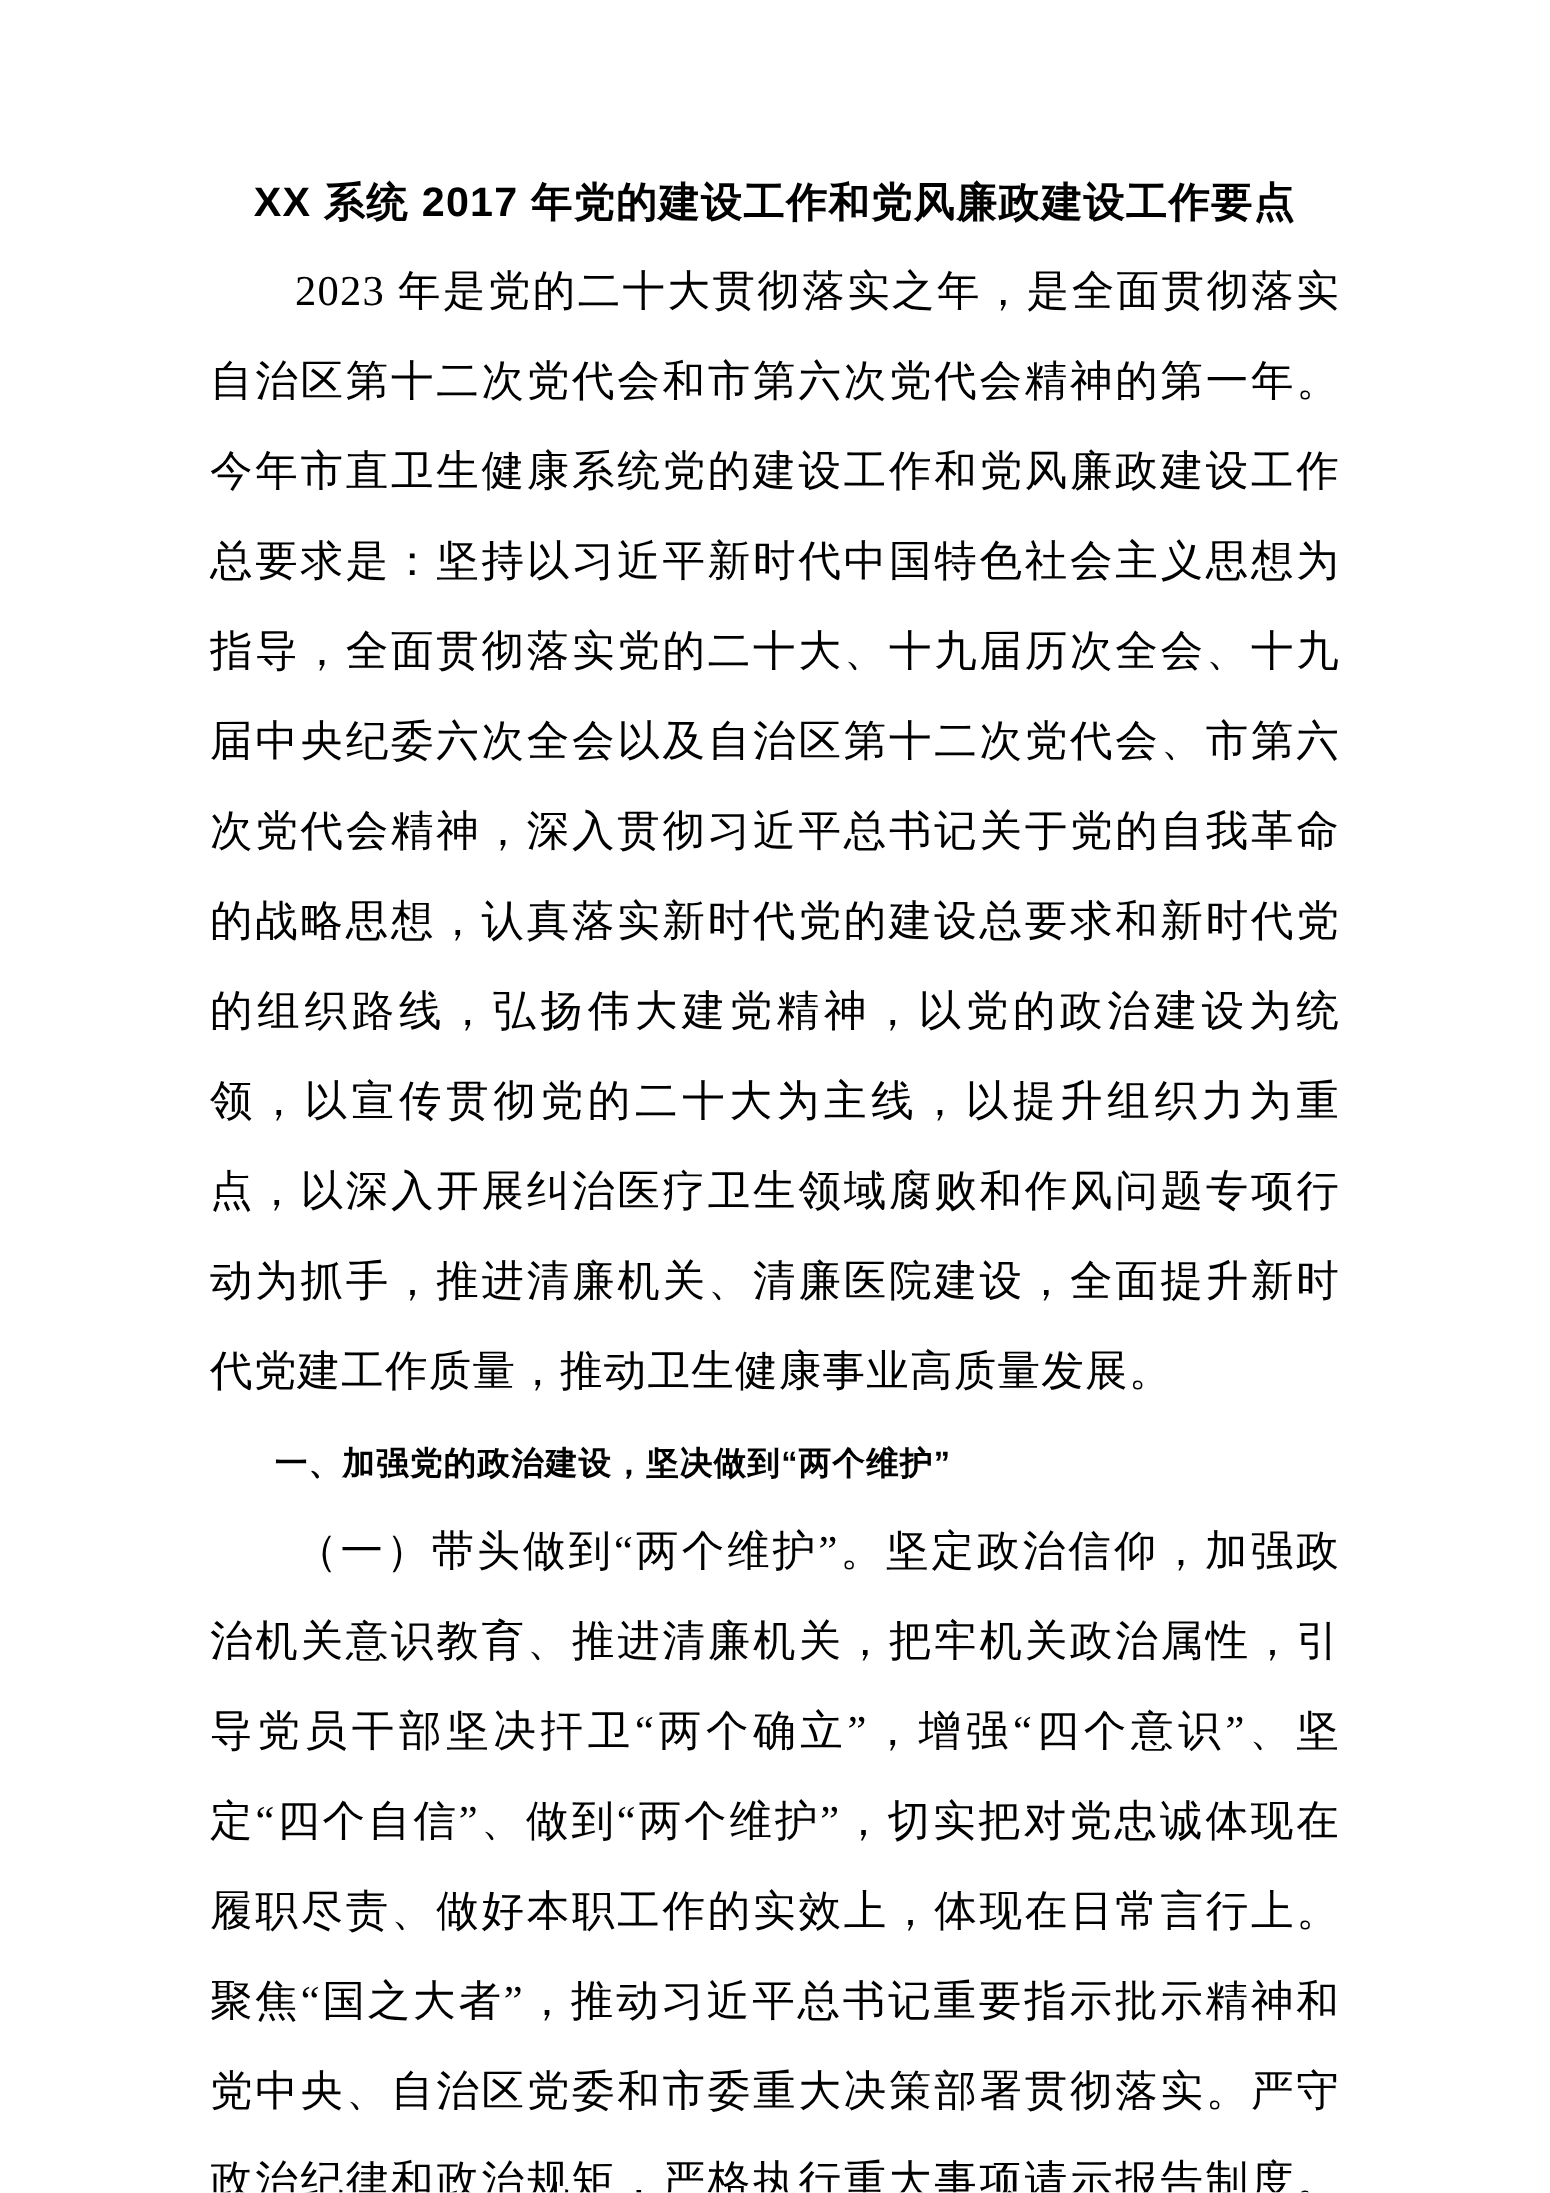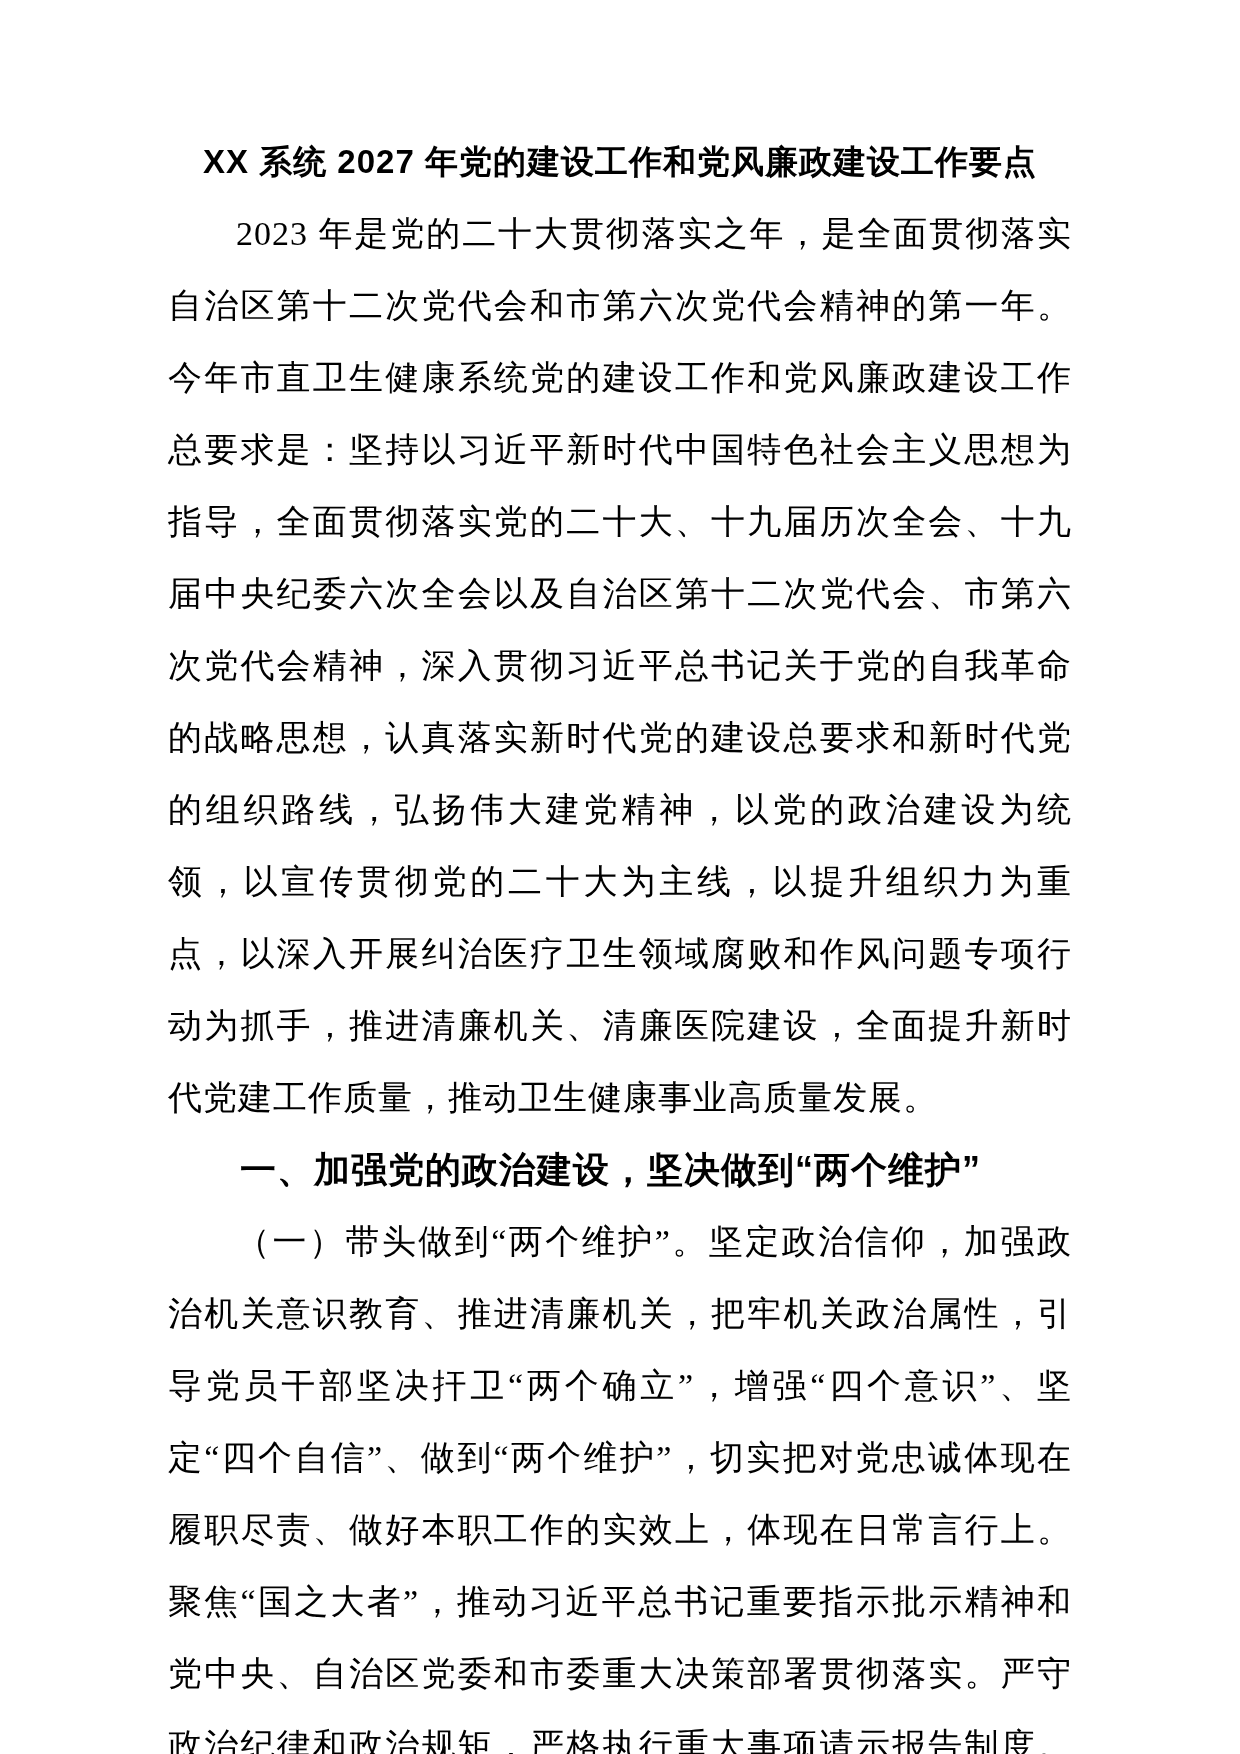--- a/index.html
+++ b/index.html
@@ -40,27 +40,27 @@
     letter-spacing: 1px;
     word-break: break-all;
   }
   .body-para {
     font-family: "Liberation Serif", "DejaVu Serif", serif;
     font-weight: 400;
   }
   .section-heading {
     font-family: "Liberation Sans", "DejaVu Sans", sans-serif;
     font-weight: 700;
-    font-size: 36px;
+    font-size: 26px;
   }
 </style>
 </head>
 <body>
 
 <div class="page">
-  <h1 class="doc-title">XX 系统 2027 年党的建设工作和党风廉政建设工作要点</h1>
+  <h1 class="doc-title">XX 系统 2017 年党的建设工作和党风廉政建设工作要点</h1>
 
   <p class="para body-para">2023 年是党的二十大贯彻落实之年，是全面贯彻落实自治区第十二次党代会和市第六次党代会精神的第一年。今年市直卫生健康系统党的建设工作和党风廉政建设工作总要求是：坚持以习近平新时代中国特色社会主义思想为指导，全面贯彻落实党的二十大、十九届历次全会、十九届中央纪委六次全会以及自治区第十二次党代会、市第六次党代会精神，深入贯彻习近平总书记关于党的自我革命的战略思想，认真落实新时代党的建设总要求和新时代党的组织路线，弘扬伟大建党精神，以党的政治建设为统领，以宣传贯彻党的二十大为主线，以提升组织力为重点，以深入开展纠治医疗卫生领域腐败和作风问题专项行动为抓手，推进清廉机关、清廉医院建设，全面提升新时代党建工作质量，推动卫生健康事业高质量发展。</p>
 
   <h2 class="para section-heading">一、加强党的政治建设，坚决做到“两个维护”</h2>
 
   <p class="para body-para">（一）带头做到“两个维护”。坚定政治信仰，加强政治机关意识教育、推进清廉机关，把牢机关政治属性，引导党员干部坚决扞卫“两个确立”，增强“四个意识”、坚定“四个自信”、做到“两个维护”，切实把对党忠诚体现在履职尽责、做好本职工作的实效上，体现在日常言行上。聚焦“国之大者”，推动习近平总书记重要指示批示精神和党中央、自治区党委和市委重大决策部署贯彻落实。严守政治纪律和政治规矩，严格执行重大事项请示报告制度。自觉接受政治巡视巡察，对反馈问题进行真改实改、全改彻改。</p>
 </div>
 
 </body></html>

